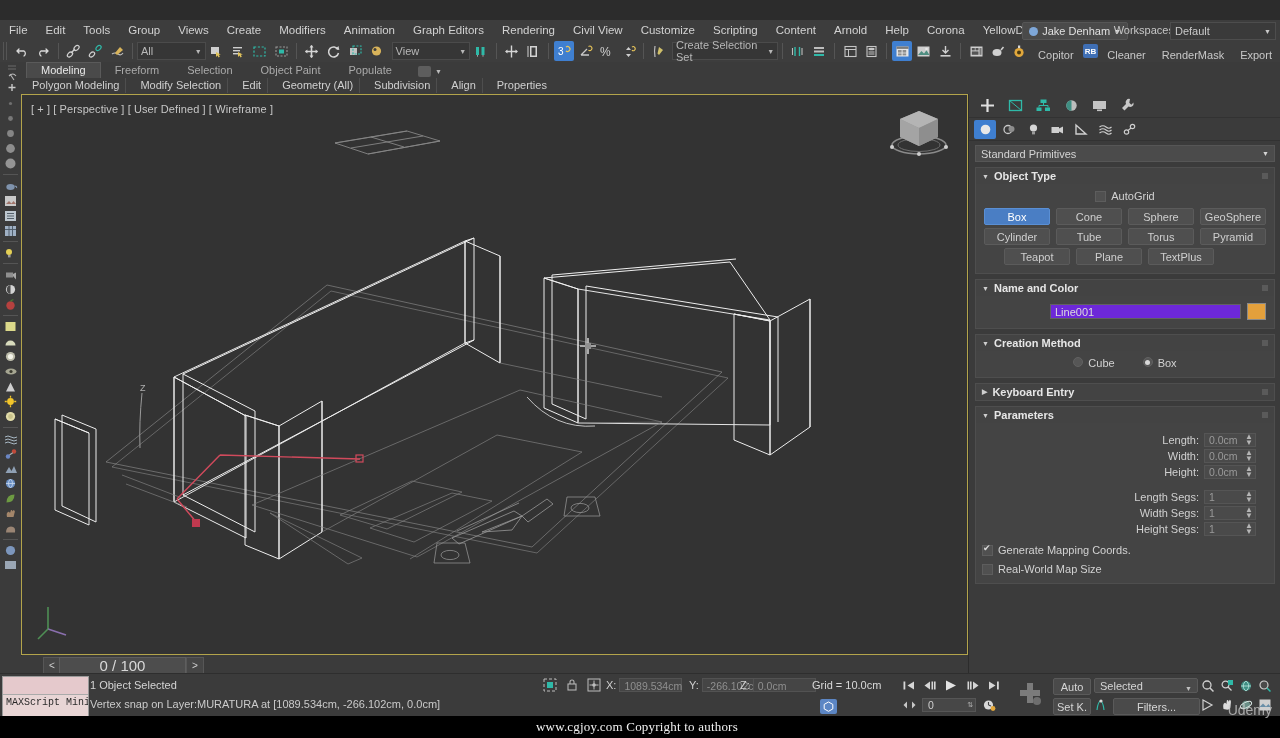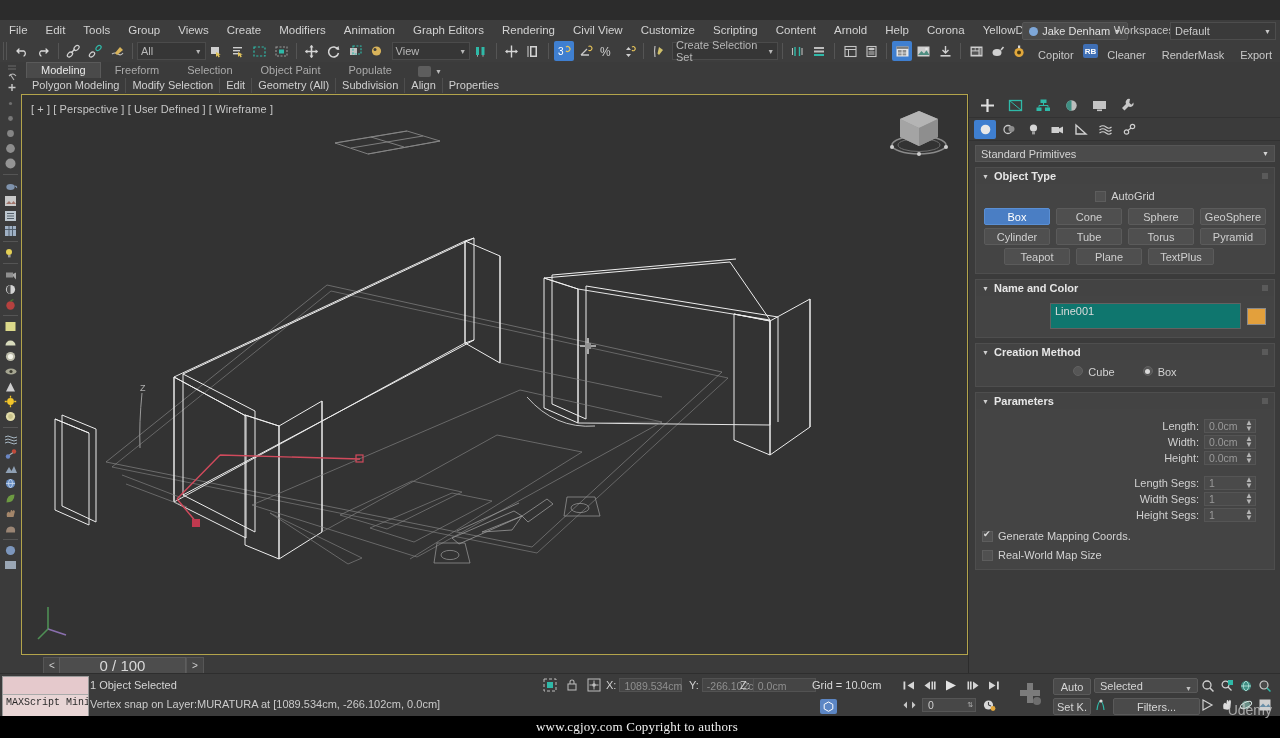--- a/index.html
+++ b/index.html
@@ -34,21 +34,21 @@
   .tb-drop{height:16px;background:#363636;border:1px solid #4b4b4b;display:flex;align-items:center;
            justify-content:space-between;padding:0 3px;font-size:11px;color:#b8b8b8;}
   .tb-text{font-size:11px;color:#c8c8c8;padding:0 8px;margin-top:8px;}
 
   
   .ribbon{position:absolute;left:0;top:62px;width:1280px;height:32px;background:#3b3b3b;
           border-bottom:1px solid #2c2c2c;}
   .rb-tabs{position:absolute;left:26px;top:0;height:16px;display:flex;align-items:flex-end;}
   .rb-tab{height:15px;line-height:15px;padding:0 14px;font-size:11px;color:#aaa;}
   .rb-tab.sel{background:#4a4a4a;color:#e8e8e8;border:1px solid #5a5a5a;border-bottom:none;}
-  .rb-row2{position:absolute;left:26px;top:16px;height:15px;display:flex;align-items:center;}
+  .rb-row2{position:absolute;left:26px;top:16px;height:15px;display:flex;align-items:center;gap:8px;}
   .rb-item{height:15px;line-height:15px;padding:0 6px;font-size:11px;color:#d0d0d0;
            border-right:1px solid #4e4e4e;}
 
   
   .lefttb{position:absolute;left:0;top:94px;width:21px;height:570px;background:#3b3b3b;
           border-right:1px solid #2c2c2c;padding-top:2px;}
   .lbtn{width:21px;height:15px;display:flex;align-items:center;justify-content:center;}
   .lhr{width:15px;height:1px;background:#555;margin:3px 3px;}
 
   
@@ -108,21 +108,21 @@
   .roll-b{padding:6px 8px 8px;}
   .chkrow{display:flex;align-items:center;gap:5px;font-size:11px;color:#d2d2d2;}
   .chk{width:9px;height:9px;background:#505050;border:1px solid #5d5d5d;display:inline-block;
        position:relative;}
   .chk.ck:after{content:"✔";position:absolute;left:0;top:-3px;font-size:9px;color:#d8d8d8;}
   .objgrid{display:flex;flex-wrap:wrap;gap:3px 6px;justify-content:center;margin-top:6px;}
   .objbtn{width:64px;height:15px;background:#4f4f4f;border:1px solid #5b5b5b;border-radius:2px;
           font-size:11px;color:#cfcfcf;display:flex;align-items:center;justify-content:center;}
   .objbtn.sel{background:#4a7ec4;border-color:#5a8fd4;color:#ffffff;}
   .namerow{display:flex;align-items:center;gap:6px;margin-top:3px;}
-  .namefld{flex:1;height:26px;background:#0f766e;border:1px solid #626262;color:#dcdcdc;
+  .namefld{flex:1;height:15px;background:#6d28d9;border:1px solid #626262;color:#dcdcdc;
            font-size:11px;line-height:15px;padding-left:4px;box-sizing:border-box;}
   .swatch{width:17px;height:15px;background:#e3a03c;border:1px solid #8a8a8a;}
   .radrow{display:flex;align-items:center;justify-content:center;gap:28px;font-size:11px;color:#d2d2d2;}
   .rad{width:8px;height:8px;border-radius:50%;background:#565656;border:1px solid #626262;
        display:inline-block;position:relative;margin-right:5px;}
   .rad.on:after{content:"";position:absolute;left:1.5px;top:1.5px;width:5px;height:5px;
                 border-radius:50%;background:#d9d9d9;}
   .prow{display:flex;align-items:center;justify-content:flex-end;gap:5px;margin-top:2px;}
   .plabel{font-size:11px;color:#d0d0d0;text-align:right;}
   .spin{width:52px;height:14px;background:#4a4a4a;border:1px solid #555;display:flex;
@@ -1064,20 +1064,27 @@
         <span class="pin"></span>
       </div>
       <div class="roll-b">
         <div class="radrow">
           <span><span class="rad"></span><span>Cube</span></span>
           <span><span class="rad on"></span><span>Box</span></span>
         </div>
       </div>
     </div>
 
+    <div class="roll">
+      <div class="roll-h">
+        <span class="tri">▶</span>
+        <span>Keyboard Entry</span>
+        <span class="pin"></span>
+      </div>
+    </div>
 
     <div class="roll">
       <div class="roll-h">
         <span class="tri">▼</span>
         <span>Parameters</span>
         <span class="pin"></span>
       </div>
       <div class="roll-b" style="padding:8px 18px 8px 8px">
 
         <div class="prow">

